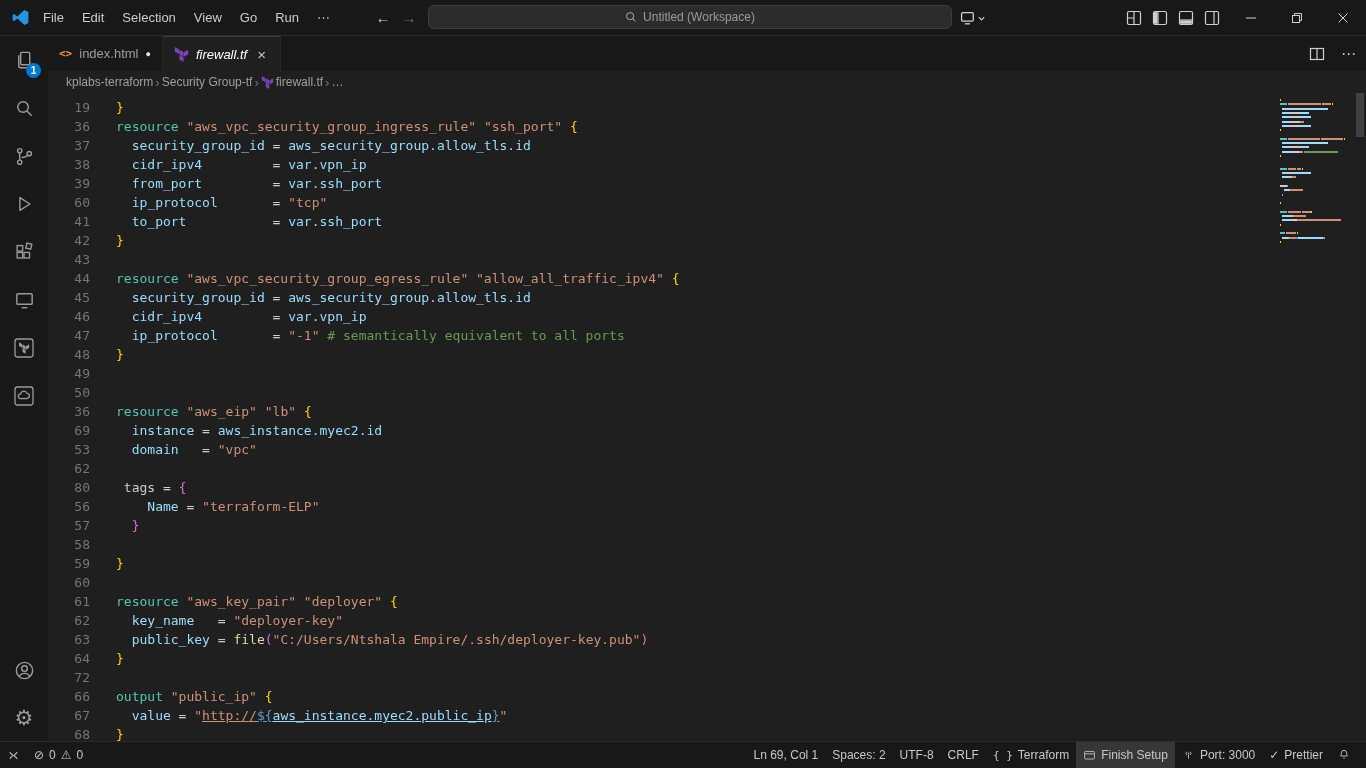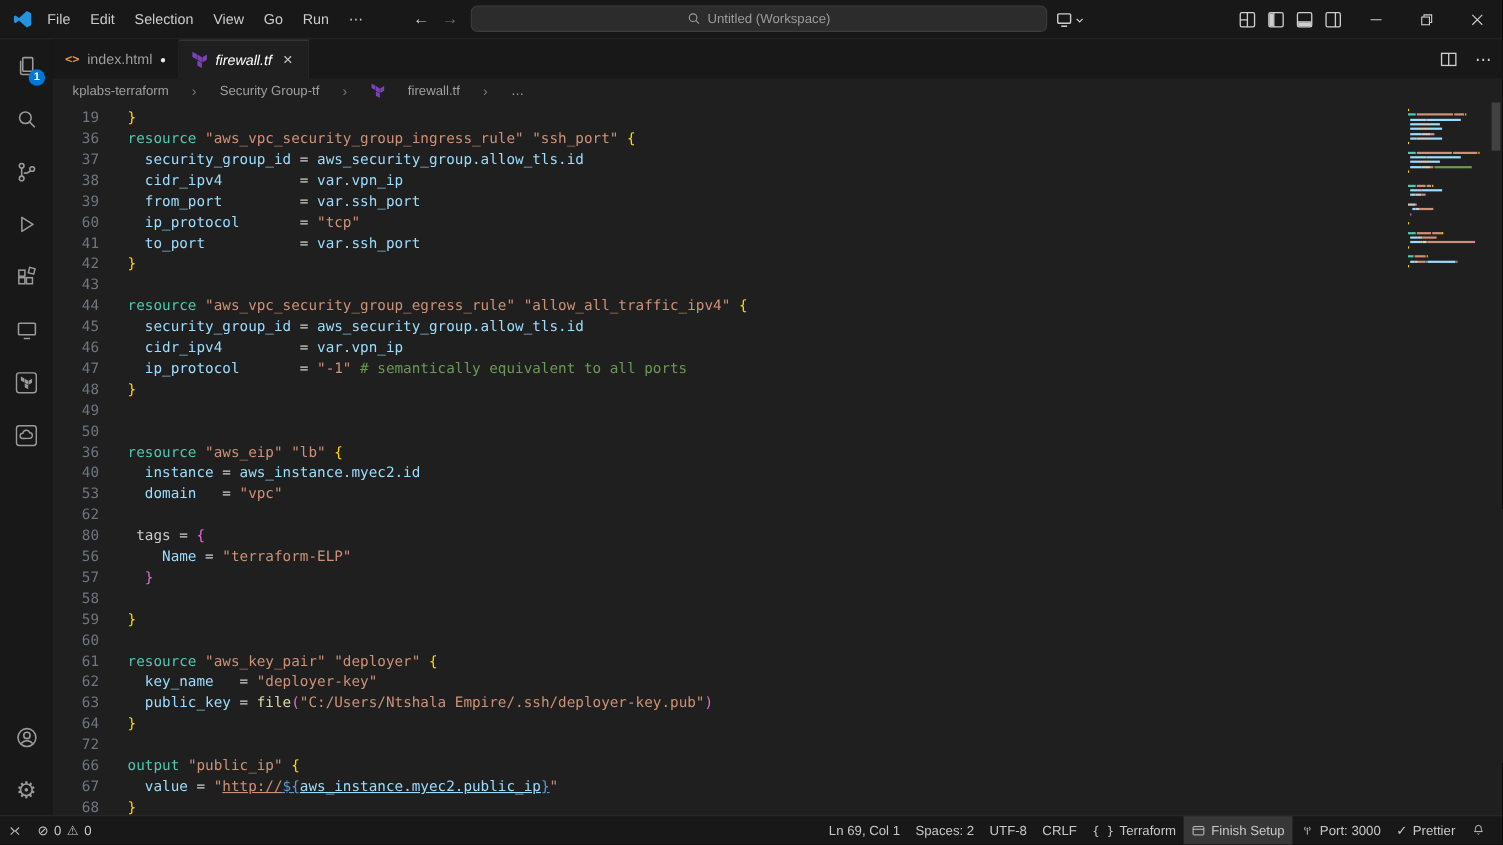--- a/index.html
+++ b/index.html
@@ -32,21 +32,21 @@
   .tab{display:flex;align-items:center;gap:7px;padding:0 11px;font-size:13px;height:35px;border-right:1px solid #252526;cursor:default;}
   .tab.inactive{background:#181818;color:#9d9d9d;}
   .tab.active{background:#1f1f1f;color:#ffffff;border-top:1px solid #3c3c3c;}
   .tab.active .tab-label{font-style:italic;}
   .tab-close{color:#c5c5c5;font-size:15px;line-height:1;padding:1px 3px;border-radius:4px;}
   .mod-dot{color:#e8e8e8;font-size:9px;}
   .html-glyph{color:#e8934a;font-weight:bold;font-size:11px;font-family:"DejaVu Sans Mono",monospace;}
   .tab-actions{position:absolute;right:10px;top:0;height:35px;display:flex;align-items:center;gap:16px;color:#cfcfcf;}
   .more-dots{font-size:15px;color:#cfcfcf;font-family:"DejaVu Sans",sans-serif;}
 
-  .breadcrumb{height:22px;flex:none;display:flex;align-items:center;padding-left:18px;gap:21px;font-size:12px;color:#9f9f9f;background:#1f1f1f;}
+  .breadcrumb{height:22px;flex:none;display:flex;align-items:center;padding-left:18px;gap:2px;font-size:12px;color:#9f9f9f;background:#1f1f1f;}
   .bc-sep{color:#767676;font-size:13px;}
 
   .codewrap{flex:1;position:relative;overflow:hidden;font-family:"DejaVu Sans Mono",monospace;font-size:13px;line-height:19px;}
   .gutter{position:absolute;left:0;top:5px;width:68px;color:#6e7681;text-align:right;}
   .ln{height:19px;padding-right:26px;}
   .code-lines{position:absolute;left:68px;top:5px;right:95px;white-space:pre;}
   .cl{height:19px;}
   .minimap{position:absolute;right:16px;top:5px;width:70px;}
   .mmr{height:4.3px;display:flex;align-items:center;}
   .mms{height:2px;flex:none;display:inline-block;}
@@ -273,21 +273,21 @@
           <div class="ln">42</div>
           <div class="ln">43</div>
           <div class="ln">44</div>
           <div class="ln">45</div>
           <div class="ln">46</div>
           <div class="ln">47</div>
           <div class="ln">48</div>
           <div class="ln">49</div>
           <div class="ln">50</div>
           <div class="ln">36</div>
-          <div class="ln">40</div>
+          <div class="ln">69</div>
           <div class="ln">53</div>
           <div class="ln">62</div>
           <div class="ln">80</div>
           <div class="ln">56</div>
           <div class="ln">57</div>
           <div class="ln">58</div>
           <div class="ln">59</div>
           <div class="ln">60</div>
           <div class="ln">61</div>
           <div class="ln">62</div>

